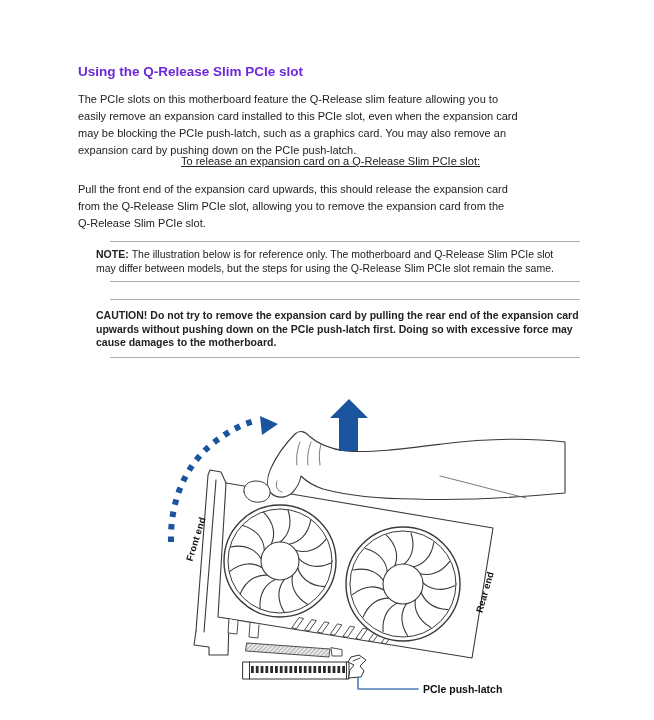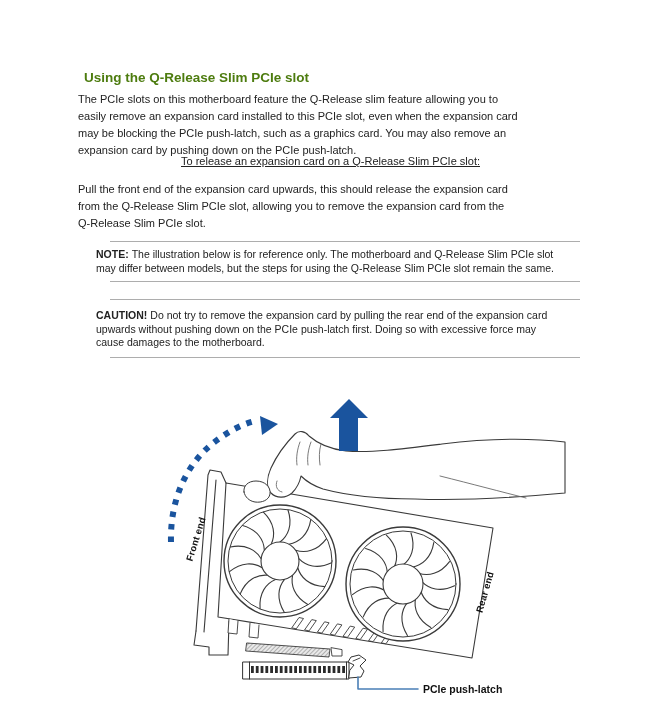--- a/index.html
+++ b/index.html
@@ -3,22 +3,22 @@
 <meta charset="utf-8">
 <style>
   html,body{margin:0;padding:0;background:#ffffff;}
   body{
     width:654px;height:720px;position:relative;overflow:hidden;
     font-family:"Liberation Sans", sans-serif;color:#222;
     -webkit-font-smoothing:antialiased;
   }
   .abs{position:absolute;}
   .page-title{
-    left:78px;top:64px;width:505px;margin:6px;
-    font-size:13.5px;font-weight:bold;color:#4d7c0f;
+    left:78px;top:64px;width:505px;margin:0;
+    font-size:13.5px;font-weight:bold;color:#6d28d9;
   }
   .body-par{
     left:78px;width:505px;margin:0;
     font-size:11px;line-height:17px;white-space:pre-line;
   }
   .intro{top:91px;}
   .procedure{top:181px;}
   .proc-head{
     left:78px;top:155px;width:505px;margin:0;
     font-size:11px;text-decoration:underline;text-align:center;
@@ -26,21 +26,21 @@
   .callout{
     left:110px;width:470px;
     border-top:1px solid #adadad;border-bottom:1px solid #adadad;
     font-size:10.5px;line-height:13.5px;
   }
   .callout p{margin:12px;margin-left:-14px;width:486px;}
   .callout b{margin-right:3px;}
   .callout span{white-space:pre-line;}
   .note-box{top:241px;height:39px;padding-top:0;}
   .note-box p{margin-top:6px;}
-  .caution-box{top:299px;height:57px;}
+  .caution-box{top:299px;height:57px;font-weight:bold;}
   .caution-box p{margin-top:9px;}
   .illustration{left:150px;top:385px;width:430px;height:330px;}
   svg text{font-family:"Liberation Sans", sans-serif;}
   .side-label{font-size:9.5px;font-weight:bold;fill:#111;letter-spacing:.2px;}
   .latch-label{font-size:10.5px;font-weight:bold;fill:#111;}
 </style>
 </head>
 <body>
 
 <h1 class="abs page-title">Using the Q-Release Slim PCIe slot</h1>

